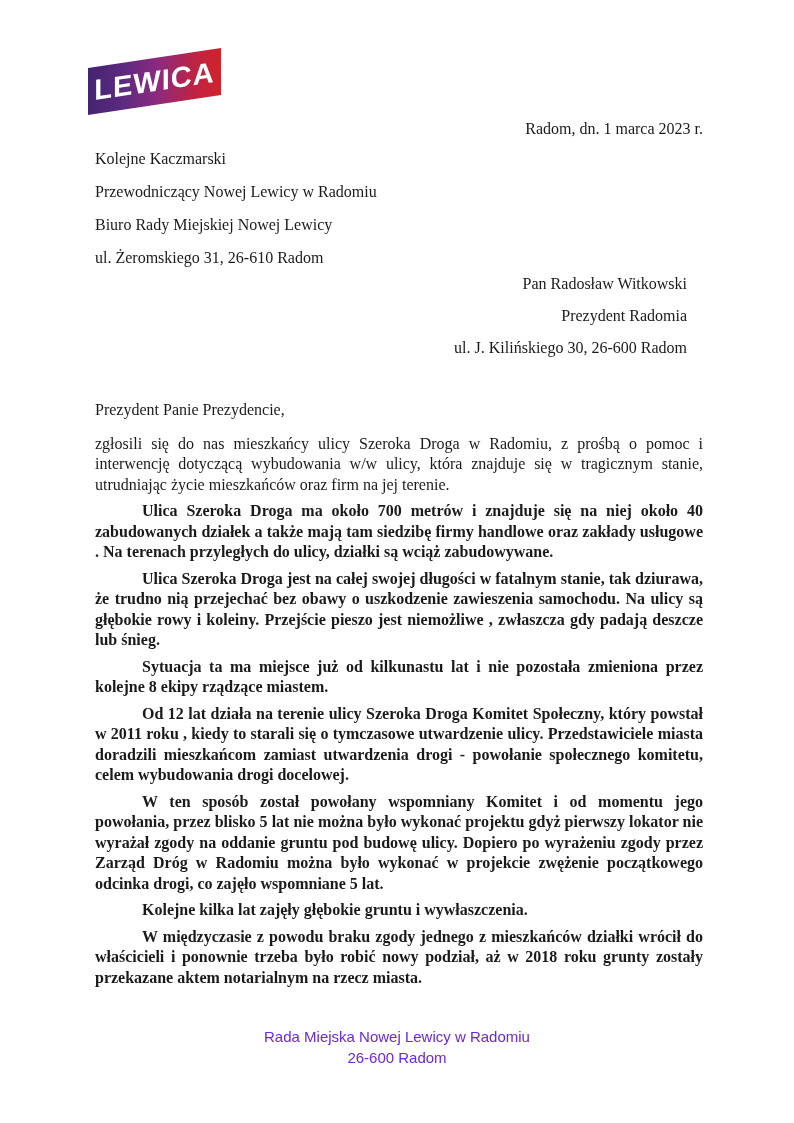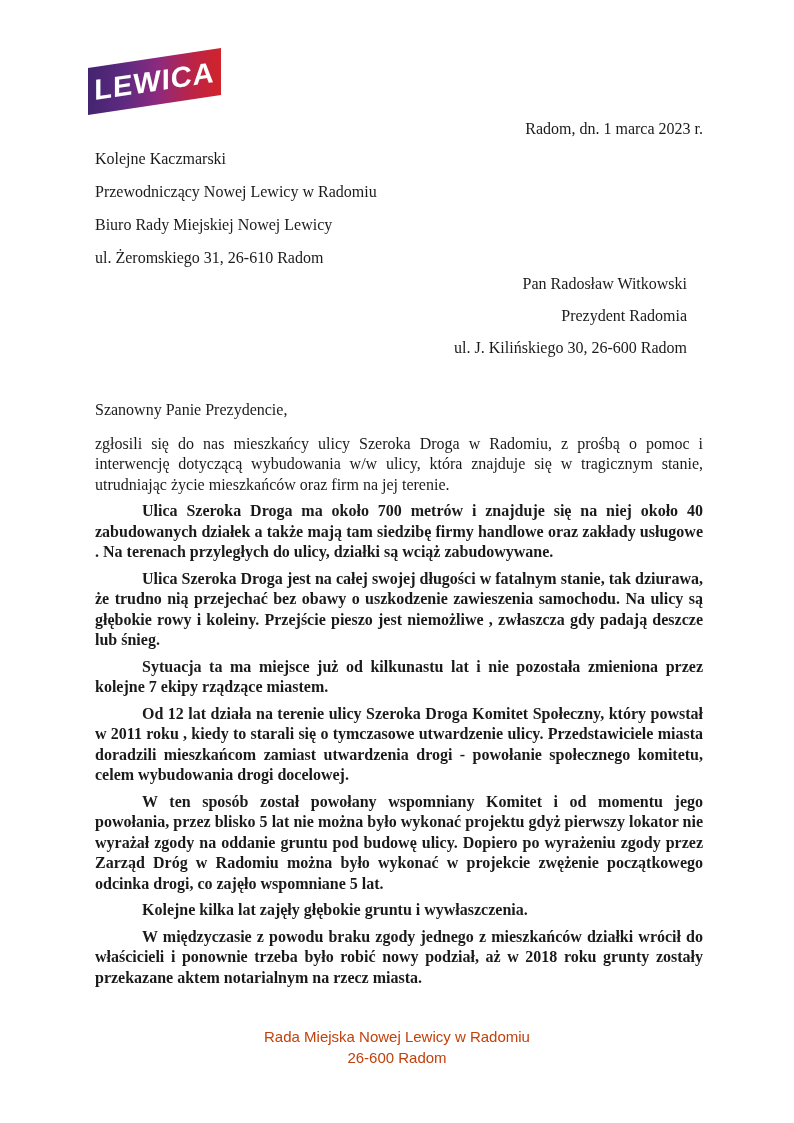--- a/index.html
+++ b/index.html
@@ -73,21 +73,21 @@
   
   .footer-block {
     position: absolute;
     left: 0;
     right: 0;
     top: 1026px;
     text-align: center;
     font-family: "Liberation Sans", sans-serif;
     font-size: 15px;
     line-height: 21px;
-    color: #c2410c;
+    color: #6d28d9;
   }
 </style>
 </head>
 <body>
 
 <div class="page">
 
   <div class="logo-banner">
     <span>LEWICA</span>
   </div>
@@ -101,25 +101,25 @@
     <div>ul. Żeromskiego 31, 26-610 Radom</div>
   </div>
 
   <div class="recipient-block">
     <div>Pan Radosław Witkowski</div>
     <div>Prezydent Radomia</div>
     <div>ul. J. Kilińskiego 30, 26-600 Radom</div>
   </div>
 
   <div class="letter-body">
-    <p class="salutation">Szanowny Panie Prezydencie,</p>
+    <p class="salutation">Prezydent Panie Prezydencie,</p>
     <p>zgłosili się do nas mieszkańcy ulicy Szeroka Droga w Radomiu, z prośbą o pomoc i interwencję dotyczącą wybudowania w/w ulicy, która znajduje się w tragicznym stanie, utrudniając życie mieszkańców oraz firm na jej terenie.</p>
     <p class="indent">Ulica Szeroka Droga ma około 700 metrów i znajduje się na niej około 40 zabudowanych działek a także mają tam siedzibę firmy handlowe oraz zakłady usługowe . Na terenach przyległych do ulicy, działki są wciąż zabudowywane.</p>
     <p class="indent">Ulica Szeroka Droga jest na całej swojej długości w fatalnym stanie, tak dziurawa, że trudno nią przejechać bez obawy o uszkodzenie zawieszenia samochodu. Na ulicy są głębokie rowy i koleiny. Przejście pieszo jest niemożliwe , zwłaszcza gdy padają deszcze lub śnieg.</p>
-    <p class="indent">Sytuacja ta ma miejsce już od kilkunastu lat i nie pozostała zmieniona przez kolejne 7 ekipy rządzące miastem.</p>
+    <p class="indent">Sytuacja ta ma miejsce już od kilkunastu lat i nie pozostała zmieniona przez kolejne 8 ekipy rządzące miastem.</p>
     <p class="indent">Od 12 lat działa na terenie ulicy Szeroka Droga Komitet Społeczny, który powstał w 2011 roku , kiedy to starali się o tymczasowe utwardzenie ulicy. Przedstawiciele miasta doradzili mieszkańcom zamiast utwardzenia drogi - powołanie społecznego komitetu, celem wybudowania drogi docelowej.</p>
     <p class="indent">W ten sposób został powołany wspomniany Komitet i od momentu jego powołania, przez blisko 5 lat nie można było wykonać projektu gdyż pierwszy lokator nie wyrażał zgody na oddanie gruntu pod budowę ulicy. Dopiero po wyrażeniu zgody przez Zarząd Dróg w Radomiu można było wykonać w projekcie zwężenie początkowego odcinka drogi, co zajęło wspomniane 5 lat.</p>
     <p class="indent">Kolejne kilka lat zajęły głębokie gruntu i wywłaszczenia.</p>
     <p class="indent">W międzyczasie z powodu braku zgody jednego z mieszkańców działki wrócił do właścicieli i ponownie trzeba było robić nowy podział, aż w 2018 roku grunty zostały przekazane aktem notarialnym na rzecz miasta.</p>
   </div>
 
   <div class="footer-block">
     <div>Rada Miejska Nowej Lewicy w Radomiu</div>
     <div>26-600 Radom</div>
   </div>

